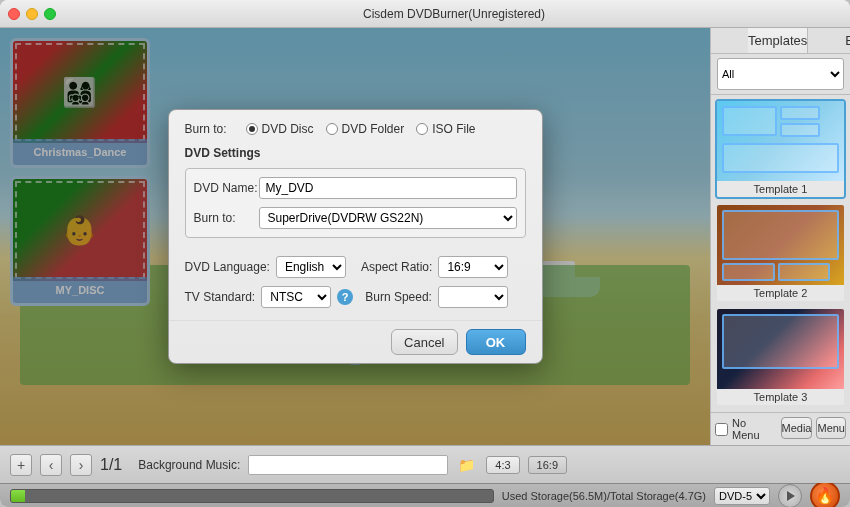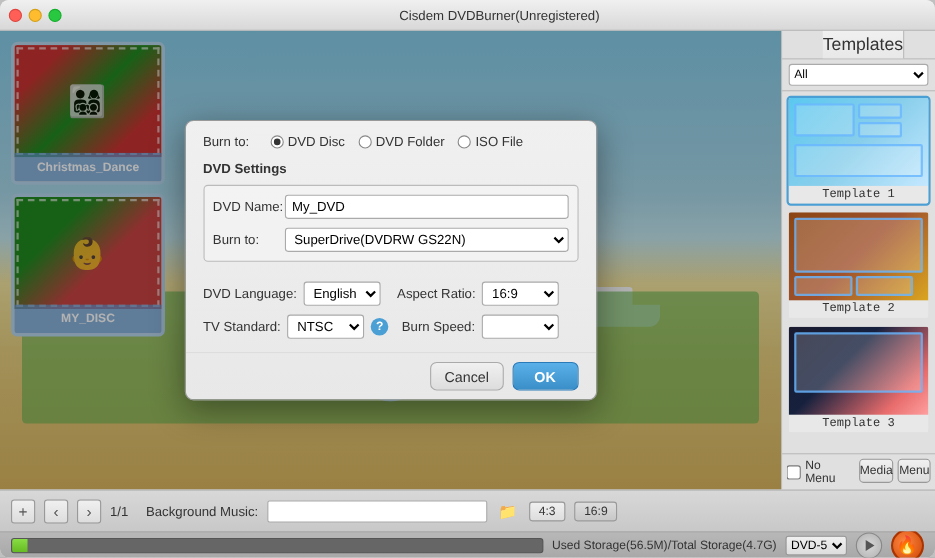--- a/index.html
+++ b/index.html
@@ -245,21 +245,21 @@
       border-radius: 3px;
       background: linear-gradient(to bottom, #f0f0f0, #ddd);
       display: flex;
       align-items: center;
       justify-content: center;
       cursor: pointer;
       font-size: 14px;
       color: #555;
     }
     .page-indicator {
-      font-size: 12px;
+      font-size: 16px;
       color: #333;
     }
     .bg-music-label {
       font-size: 12px;
       color: #333;
       margin-left: 8px;
     }
     .bg-music-input {
       flex: 1;
       height: 20px;
@@ -370,62 +370,61 @@
     .template-tabs {
       display: flex;
       height: 26px;
       border-bottom: 1px solid #bbb;
     }
     .template-tab {
       flex: 1;
       display: flex;
       align-items: center;
       justify-content: center;
-      font-size: 16px;
+      font-size: 13px;
       color: #333;
       cursor: pointer;
       border-right: 1px solid #bbb;
       margin-left: 37px;
     }
     .template-tab.active {
       background: linear-gradient(to bottom, #f0f0f0, #e8e8e8);
       font-weight: 500;
     }
     .template-tab:last-child { border-right: none; text-align: center; }
 
     .template-filter {
       padding: 4px 6px;
       display: flex;
       align-items: center;
       gap: 4px;
       border-bottom: 1px solid #bbb;
     }
     .template-filter-select {
       flex: 1;
-      height: 20px;
+      height: 32px;
       font-size: 11px;
       background: white;
       border: 1px solid #aaa;
       border-radius: 3px;
     }
 
     .template-list {
       flex: 1;
       overflow-y: auto;
       padding: 4px;
       display: flex;
       flex-direction: column;
       gap: 4px;
     }
     .template-item {
       border: 2px solid transparent;
       border-radius: 4px;
       cursor: pointer;
       overflow: hidden;
-      font-family: Liberation Mono, monospace;
     }
     .template-item.selected {
       border-color: #4a9fd4;
     }
     .template-preview {
       height: 80px;
       position: relative;
       overflow: hidden;
     }
     .tmpl-bg-1 {

